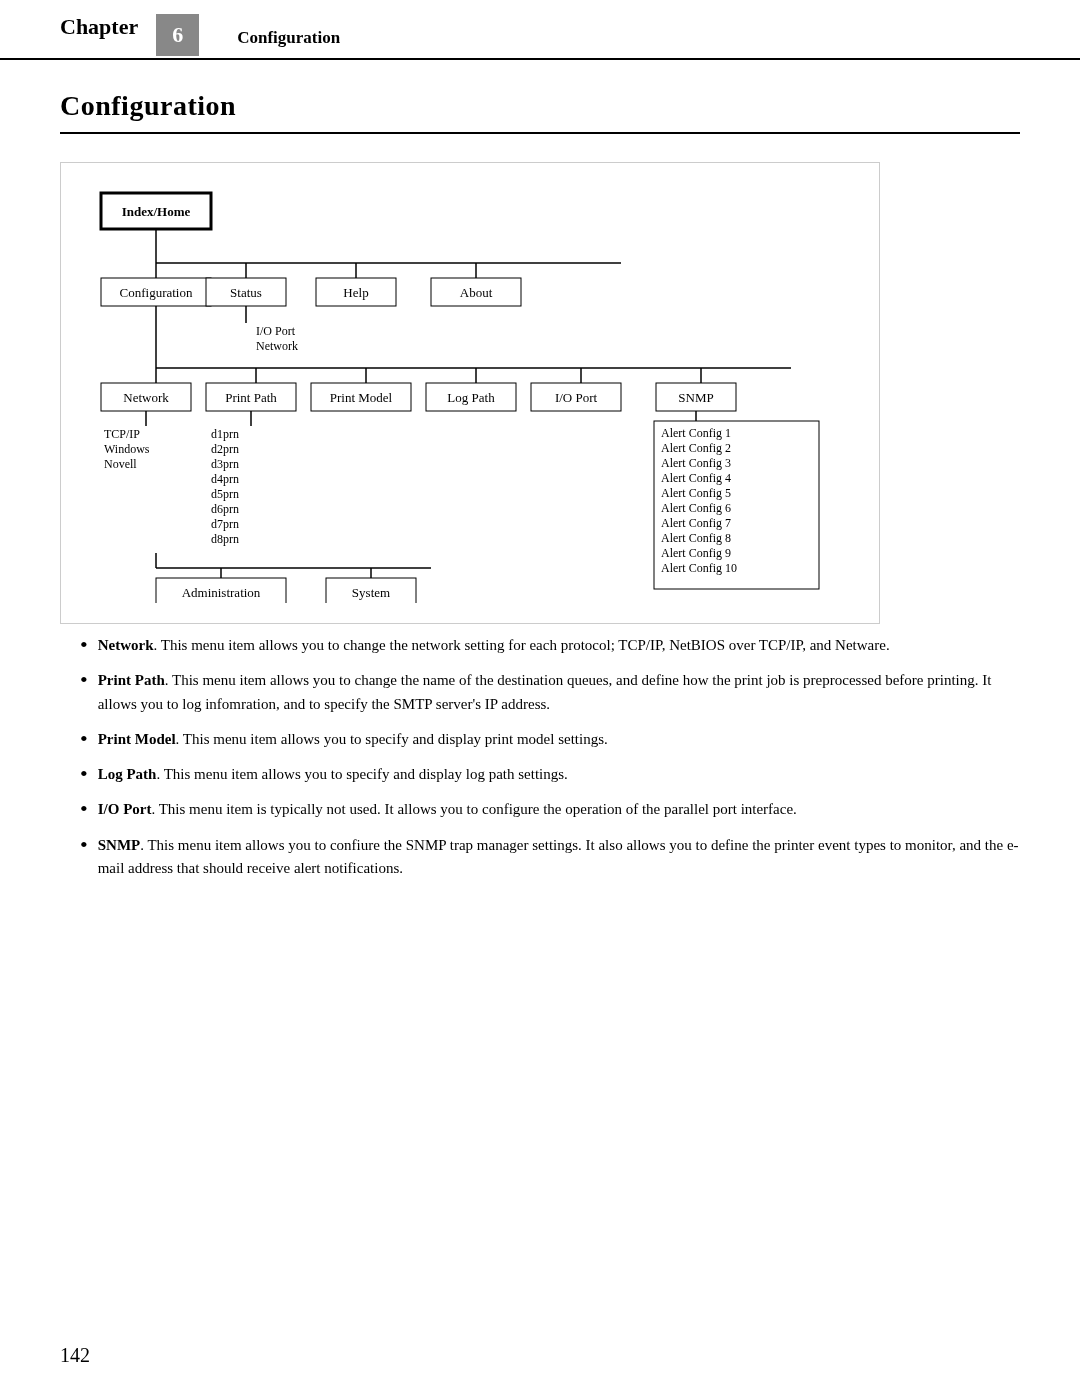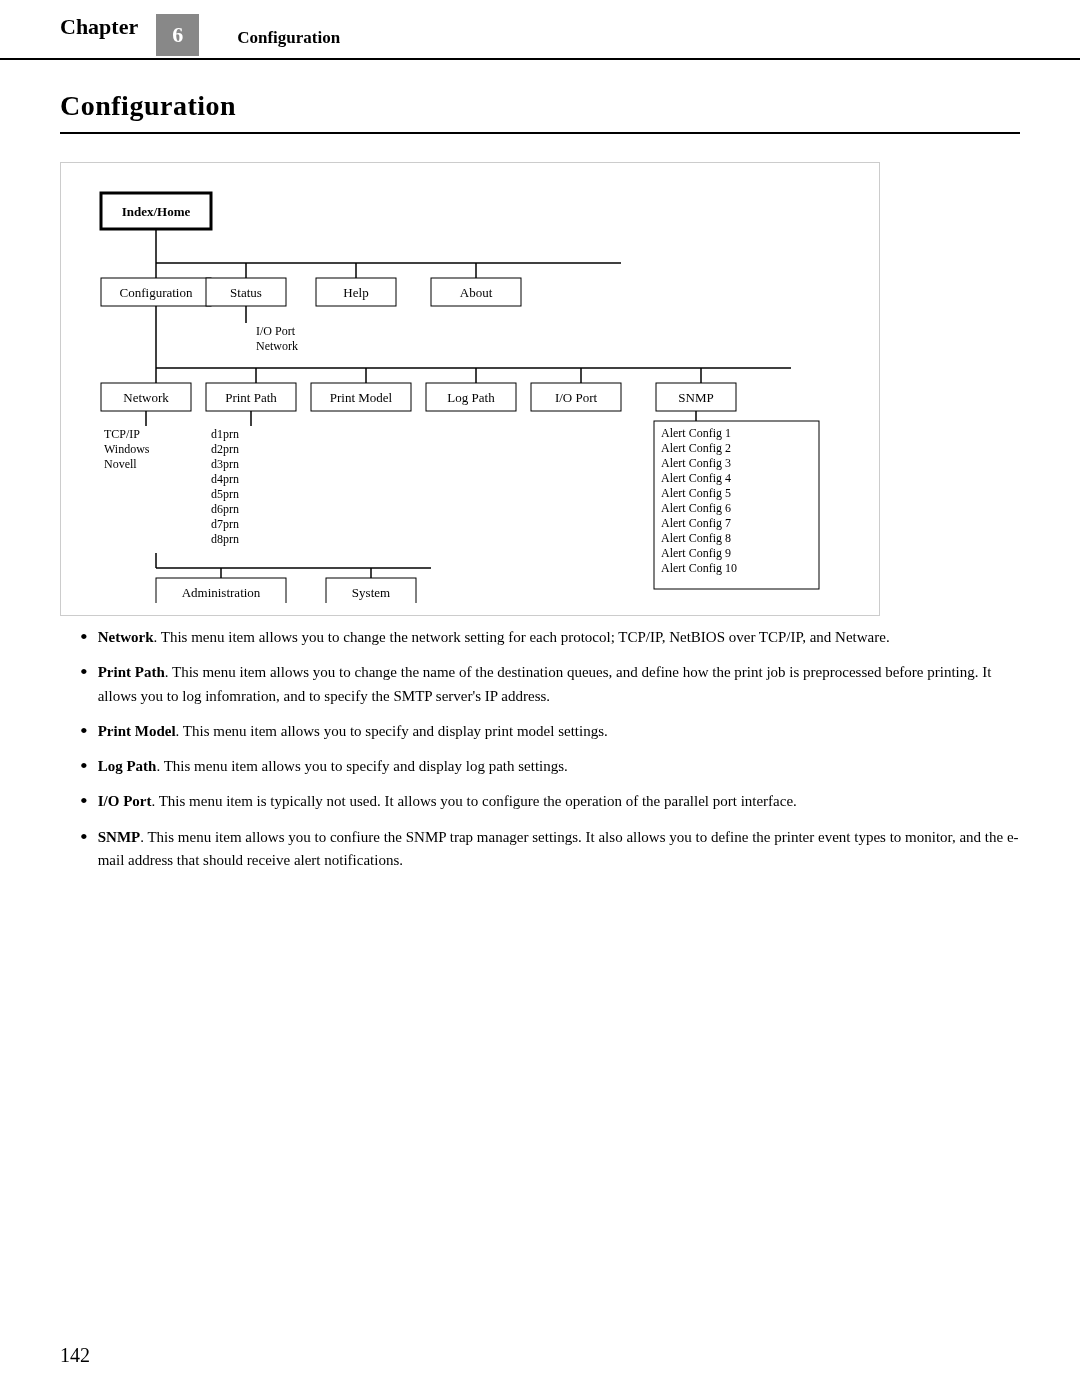--- a/index.html
+++ b/index.html
@@ -59,21 +59,21 @@
     }
     .section-divider {
       border: none;
       border-top: 2px solid #000;
       margin-bottom: 28px;
     }
 
     
     .diagram-container {
       border: 1px solid #ccc;
-      padding: 20px 30px 12px 30px;
+      padding: 20px 30px 20px 30px;
       margin-bottom: 10px;
       width: 820px;
       position: relative;
     }
 
     
     .diagram-svg {
       display: block;
       margin: 0 auto;
     }

